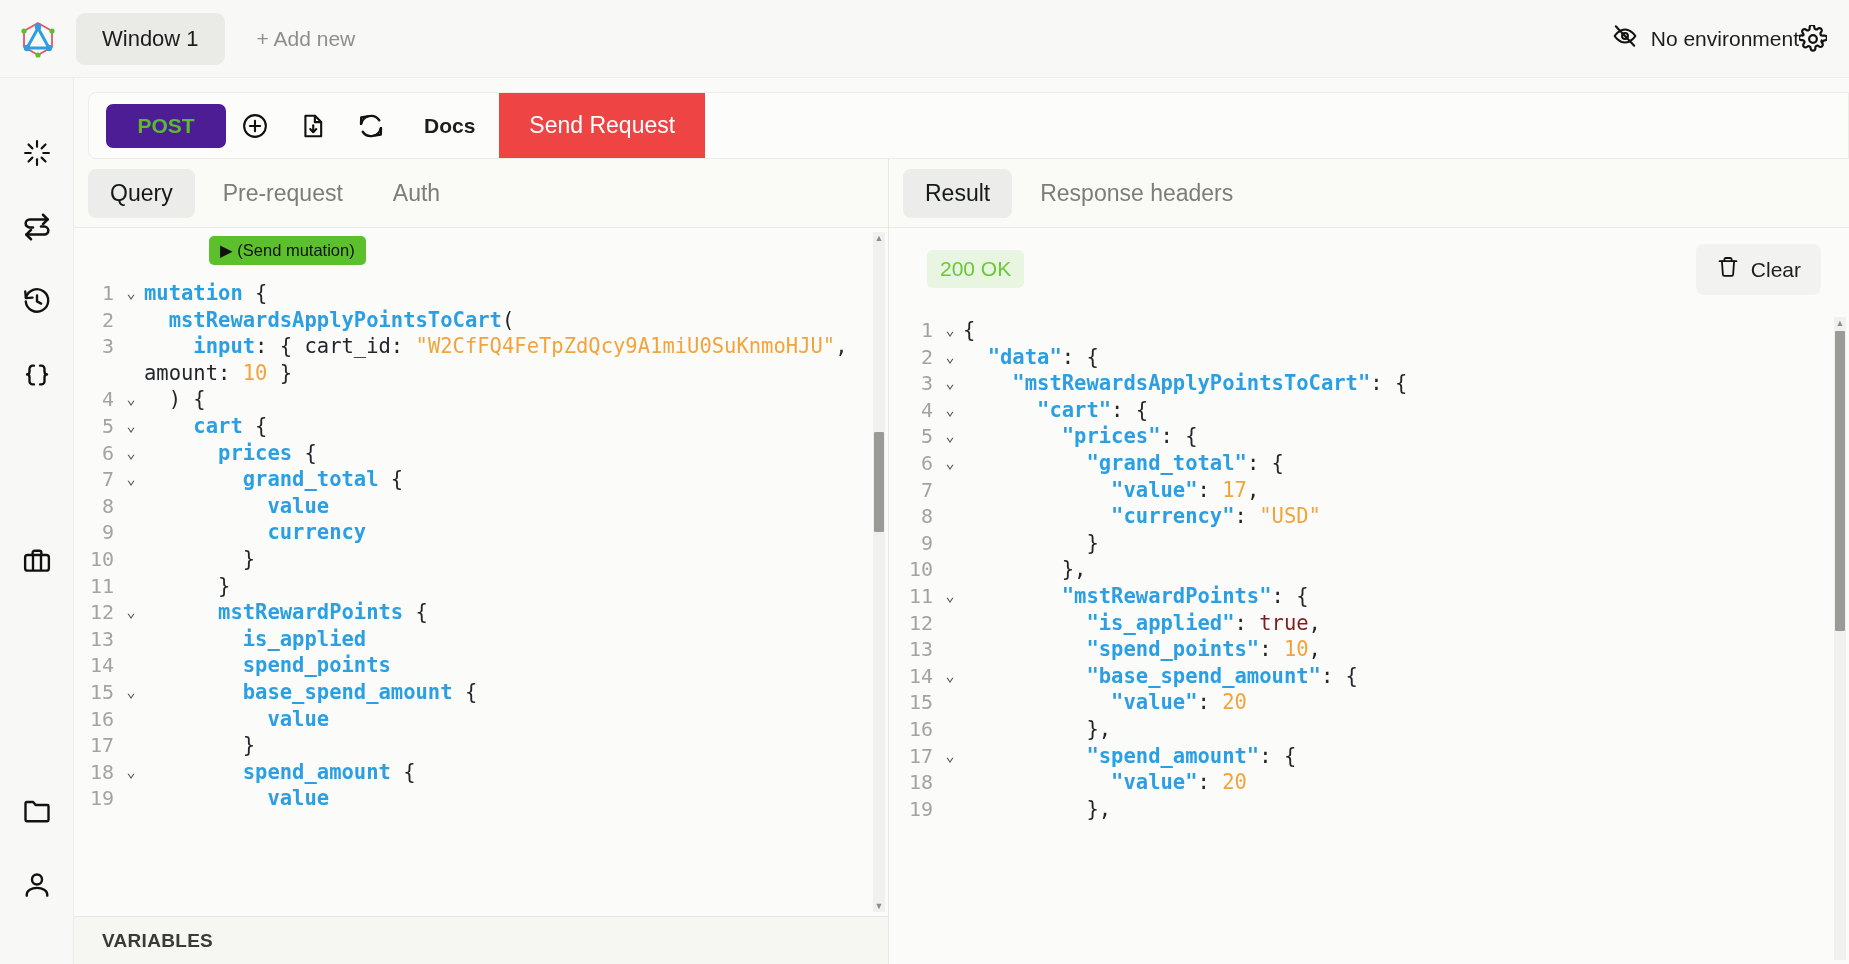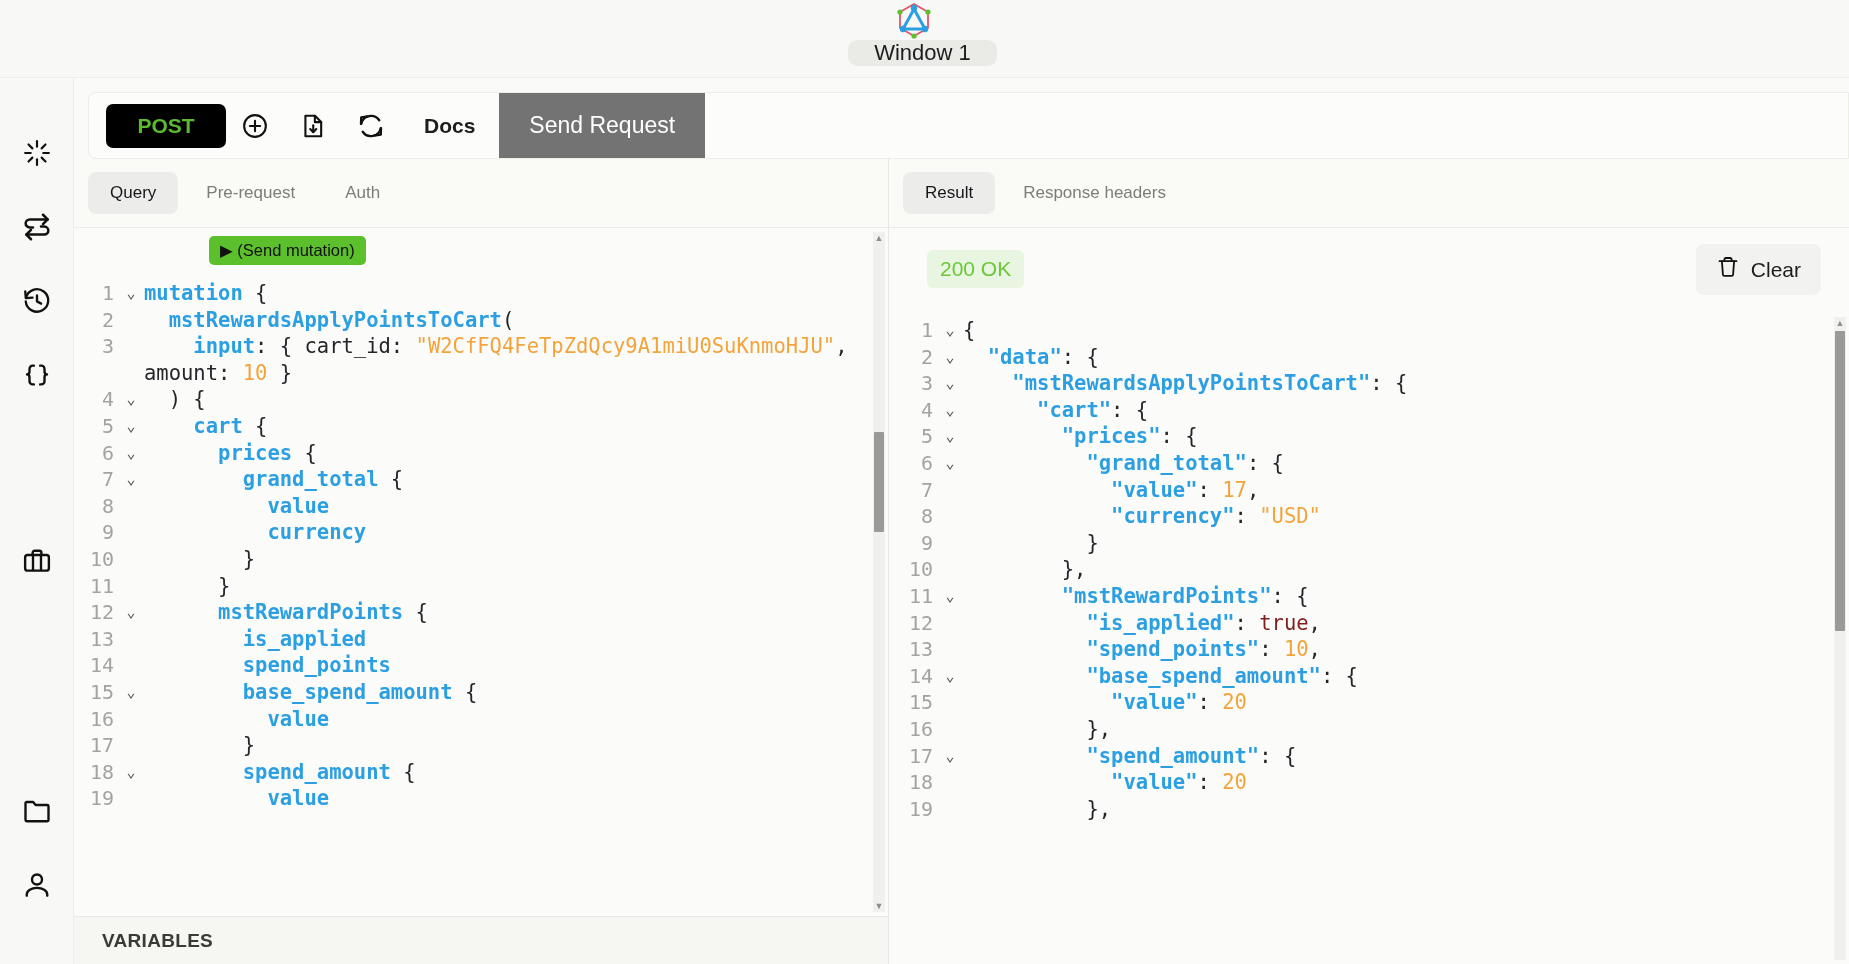--- a/index.html
+++ b/index.html
@@ -11,21 +11,20 @@
   }
   .app { position: relative; width: 1849px; height: 964px; display: flex; flex-direction: column; }
 
   
   .header {
     height: 78px; min-height: 78px;
     display: flex; align-items: center;
     background: #f8f9f6;
     padding: 0 22px 0 18px;
     border-bottom: 1px solid #edeeea;
-    flex-direction: column;
   }
   .logo { width: 40px; height: 40px; margin-right: 18px; flex: 0 0 auto; }
   .win-tab {
     height: 52px; display: flex; align-items: center; padding: 0 26px;
     background: #eaebe7; border-radius: 9px;
     font-size: 22px; color: #1d1d1d;
   }
   .add-new {
     margin-left: 26px; font-size: 21px; color: #8e8f8b; cursor: pointer;
     padding: 8px 6px;
@@ -59,43 +58,43 @@
   .urlbar-wrap { padding: 14px 0 0 14px; background: #fafaf8; }
   .urlbar {
     display: flex; align-items: center; height: 67px;
     background: #fcfcfa; border: 1px solid #eceee8;
     border-radius: 8px 0 0 8px;
     overflow: hidden;
   }
   .method {
     margin-left: 17px; height: 44px; min-width: 120px;
     display: flex; align-items: center; justify-content: center;
-    background: #000000; color: #5bbb2f; font-size: 21px; font-weight: bold;
+    background: #4c1d95; color: #5bbb2f; font-size: 21px; font-weight: bold;
     border-radius: 7px; cursor: pointer;
   }
   .url-input {
     flex: 1; border: none; outline: none; background: transparent;
     font-size: 21px; color: #25262a; padding-left: 28px;
     font-family: "Liberation Sans", sans-serif;
   }
   .tb-icon { width: 58px; display: flex; align-items: center; justify-content: center; cursor: pointer; color: #111; }
   .docs-btn { padding: 0 24px; font-size: 21px; font-weight: bold; color: #1d1d1d; cursor: pointer; }
   .send-btn {
     height: 75px; padding: 0 30px; display: flex; align-items: center; justify-content: center;
-    background: #737373; color: #fff; font-size: 23px; cursor: pointer;
+    background: #ef4444; color: #fff; font-size: 23px; cursor: pointer;
     border-radius: 0 0 0 0;
   }
 
   
   .panes { flex: 1; display: flex; min-height: 0; }
   .pane-left { width: 815px; min-width: 815px; display: flex; flex-direction: column; border-right: 1px solid #e7e8e4; background: #fbfcf9; }
   .pane-right { flex: 1; display: flex; flex-direction: column; background: #fbfcf9; min-width: 0; }
 
   .tabbar { height: 68px; display: flex; align-items: center; padding-left: 14px; gap: 6px; background: #fafbf7; }
-  .tab { padding: 11px 22px; font-size: 17px; color: #7c7d79; border-radius: 8px; cursor: pointer; white-space: nowrap; }
+  .tab { padding: 11px 22px; font-size: 23px; color: #7c7d79; border-radius: 8px; cursor: pointer; white-space: nowrap; }
   .tab.active { background: #ecedea; color: #17181a; }
 
   .editor-area { flex: 1; position: relative; min-height: 0; overflow: hidden; border-top: 1px solid #eaebe7; background: #fbfcf9; }
 
   .code {
     font-family: "DejaVu Sans Mono", monospace;
     font-size: 20.5px; line-height: 26.6px;
     white-space: pre; padding-top: 30px;
   }
   .ln { display: flex; }

